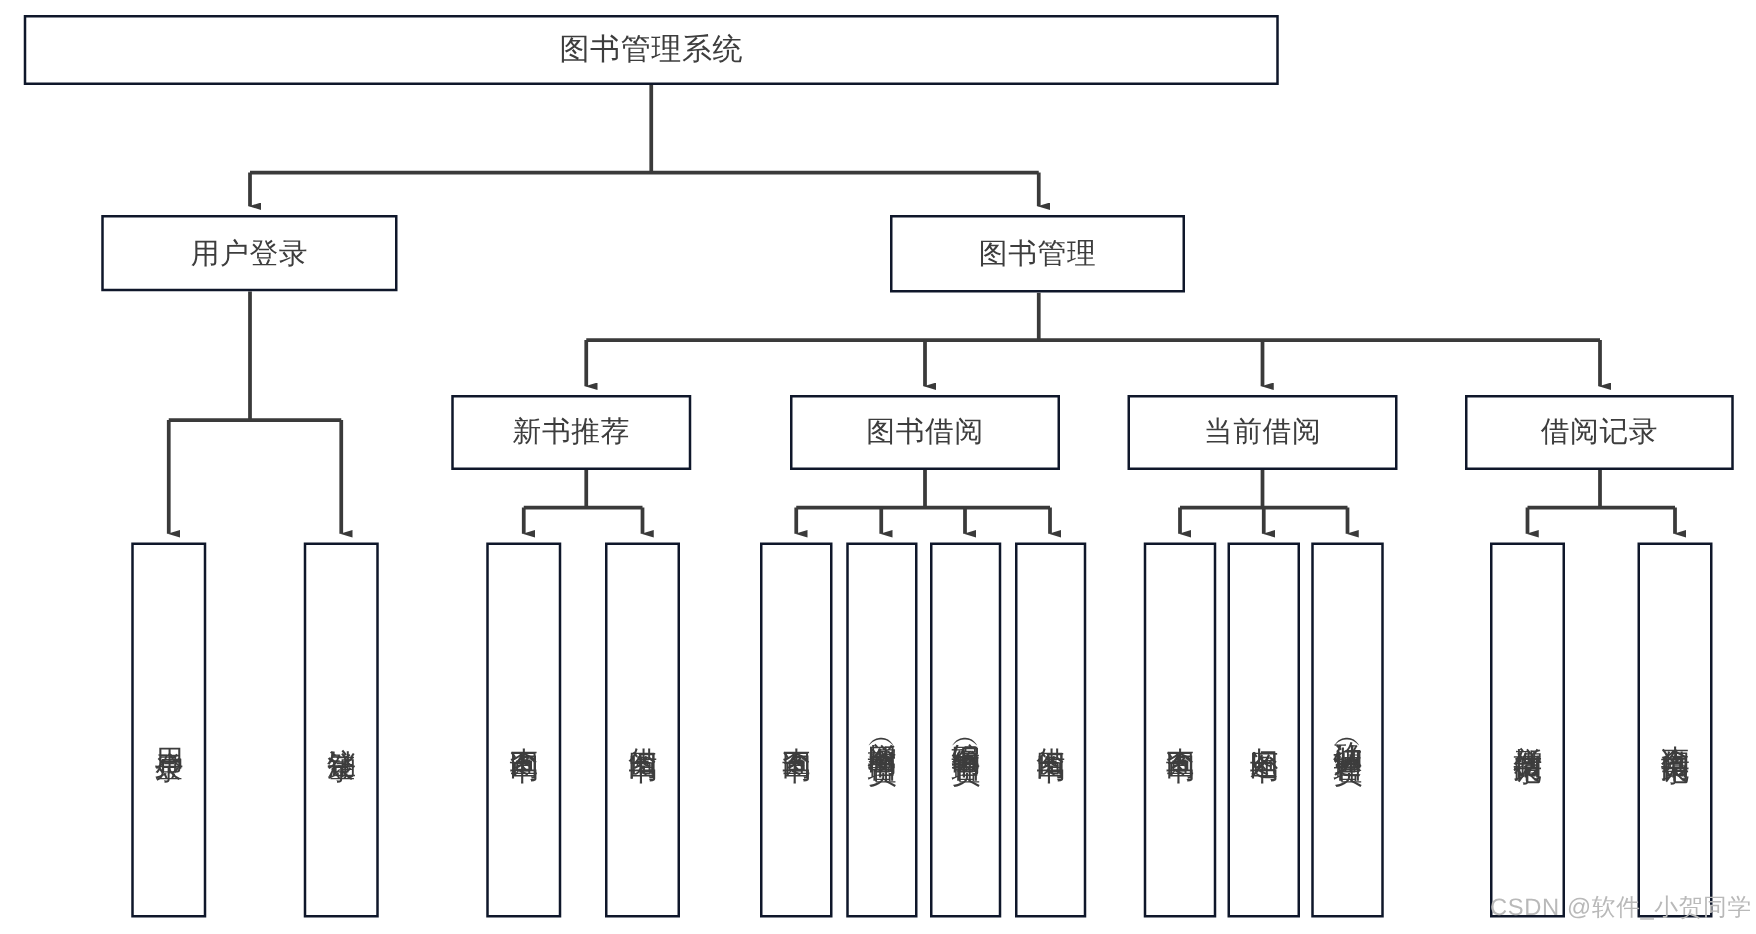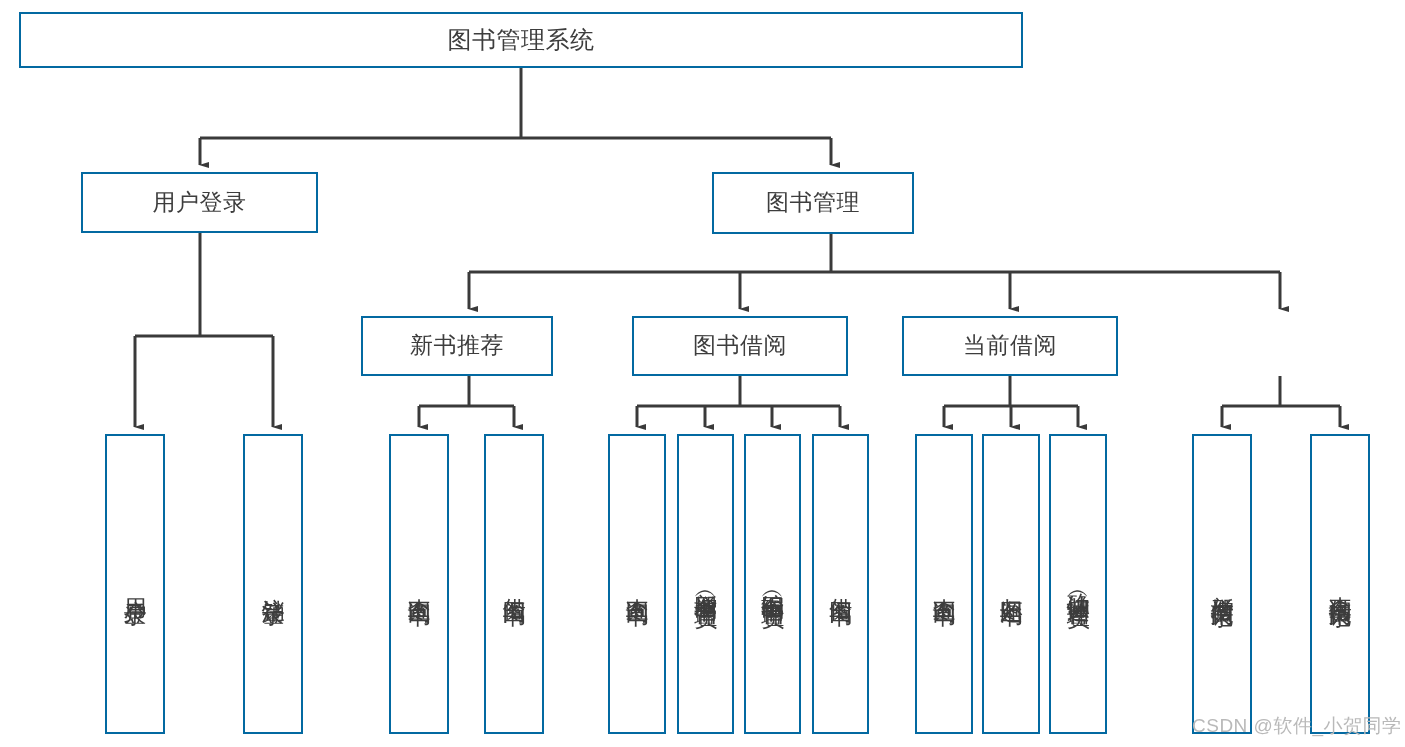--- a/index.html
+++ b/index.html
@@ -23,21 +23,21 @@
     left: 0;
     top: 0;
     width: 1405px;
     height: 747px;
     pointer-events: none;
   }
   .node {
     position: absolute;
     box-sizing: border-box;
     background: #ffffff;
-    border: 2px solid #0369a1;
+    border: 2px solid #0f172a;
     display: flex;
     align-items: center;
     justify-content: center;
     color: #3d3d3d;
   }
   .node-label {
     display: block;
     text-align: center;
     color: #3d3d3d;
     line-height: 1.18;
@@ -128,33 +128,36 @@
     </g>
   </svg>
 
   <div class="node horiz root" style="left:19px; top:12px; width:1004px; height:56px;">
     <span class="node-label">图书管理系统</span>
   </div>
 
   <div class="node horiz" style="left:81px; top:172px; width:237px; height:61px;">
     <span class="node-label">用户登录</span>
   </div>
-  <div class="node horiz" style="left:712px; top:172px; width:202px; height:62px;">
+  <div class="node horiz" style="left:712px; top:172px; width:236px; height:62px;">
     <span class="node-label">图书管理</span>
   </div>
 
   <div class="node horiz" style="left:361px; top:316px; width:192px; height:60px;">
     <span class="node-label">新书推荐</span>
   </div>
   <div class="node horiz" style="left:902px; top:316px; width:216px; height:60px;">
     <span class="node-label">当前借阅</span>
   </div>
   <div class="node horiz" style="left:632px; top:316px; width:216px; height:60px;">
     <span class="node-label">图书借阅</span>
   </div>
+  <div class="node horiz" style="left:1172px; top:316px; width:215px; height:60px;">
+    <span class="node-label">借阅记录</span>
+  </div>
 
   <div class="node vert" style="left:105px; top:434px; width:60px; height:300px;">
     <span class="node-label">用户登录</span>
   </div>
   <div class="node vert" style="left:243px; top:434px; width:60px; height:300px;">
     <span class="node-label">注销登录</span>
   </div>
 
   <div class="node vert" style="left:389px; top:434px; width:60px; height:300px;">
     <span class="node-label">查询图书</span>

